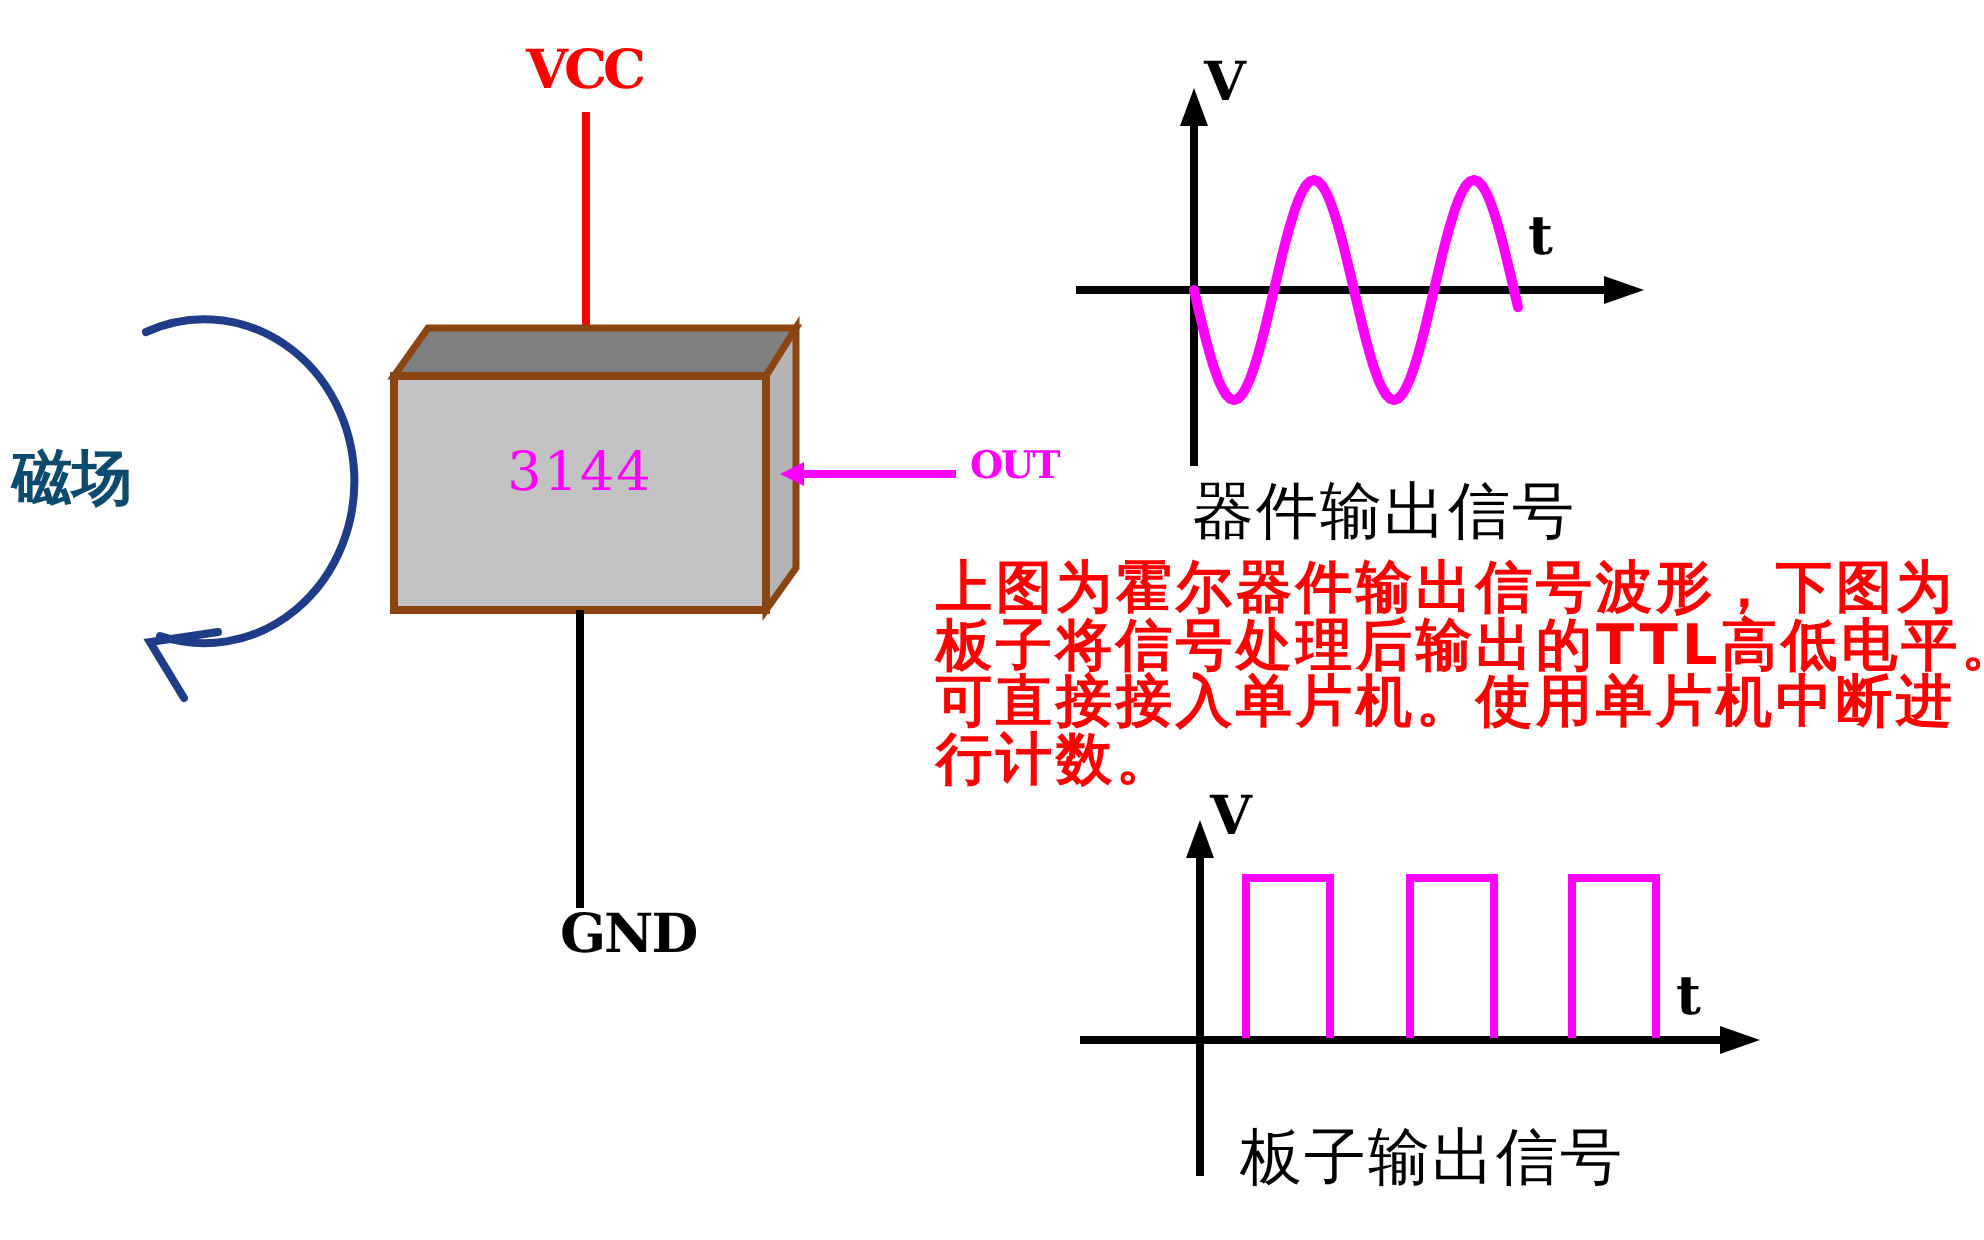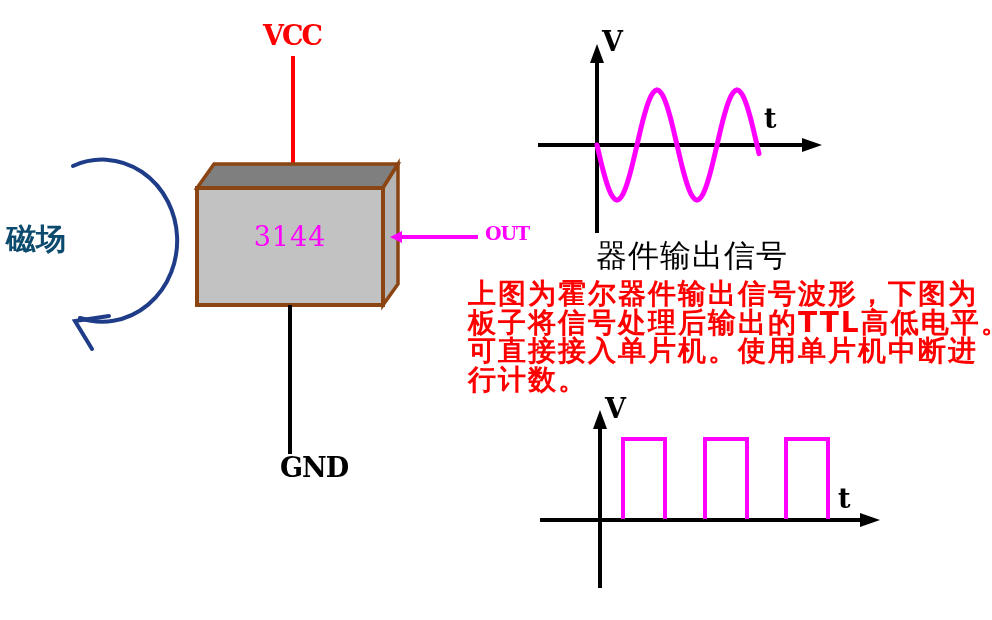--- a/index.html
+++ b/index.html
@@ -73,14 +73,15 @@
 
   <div class="note" style="color: rgb(255, 0, 0);">
     <div>上图为霍尔器件输出信号波形，下图为</div>
     <div>板子将信号处理后输出的TTL高低电平。</div>
     <div>可直接接入单片机。使用单片机中断进</div>
     <div>行计数。</div>
   </div>
 
   <div class="lbl serifb v2" style="color: rgb(0, 0, 0);">V</div>
   <div class="lbl serifb t2" style="color: rgb(0, 0, 0);">t</div>
+  <div class="lbl cap cap2" style="color: rgb(0, 0, 0);">板子输出信号</div>
 
 </div>
 
 </body></html>

